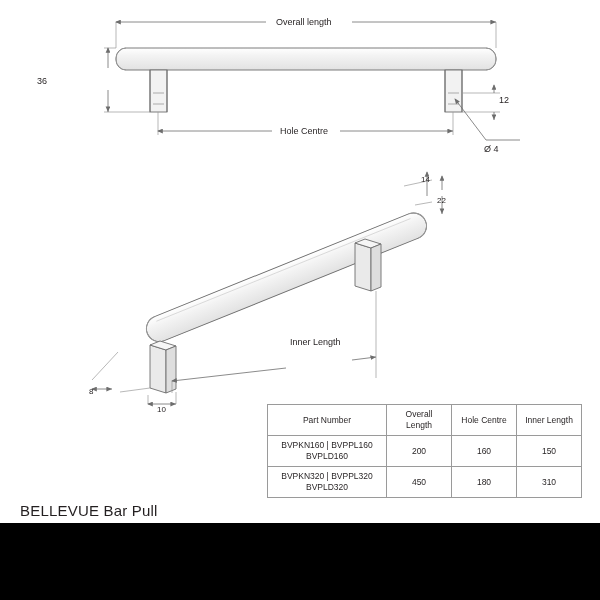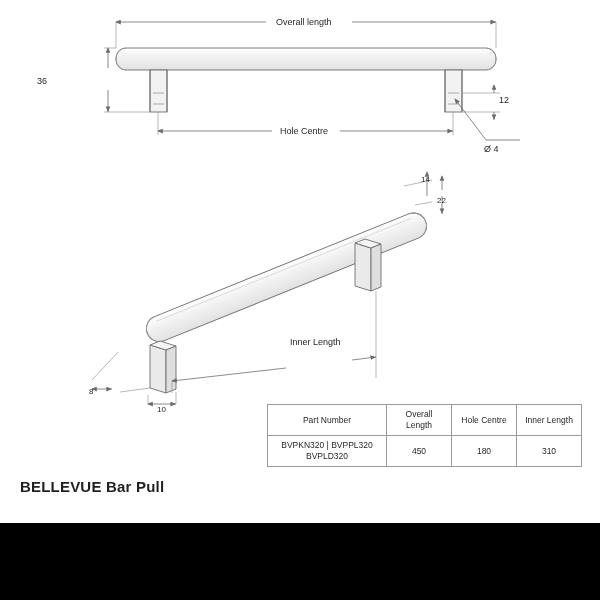--- a/index.html
+++ b/index.html
@@ -24,23 +24,23 @@
     position: absolute;
     left: 0; top: 0;
     width: 600px;
     height: 520px;
   }
   svg { display: block; }
 
   .title {
     position: absolute;
     left: 20px;
-    top: 478px;
+    top: 502px;
     font-size: 15px;
-    font-weight: bold;
+    font-weight: normal;
     letter-spacing: 0.2px;
   }
 
   
   .footer {
     position: absolute;
     left: 0;
     top: 523px;
     width: 600px;
     height: 77px;
@@ -202,20 +202,29 @@
       <tr>
         <th class="col-part">Part Number</th>
         <th class="col-num">Overall Length</th>
         <th class="col-num">Hole Centre</th>
         <th class="col-num">Inner Length</th>
       </tr>
     </thead>
     <tbody>
       <tr>
         <td>
+          <span class="part-line">BVPKN160 | BVPPL160</span>
+          <span class="part-line">BVPLD160</span>
+        </td>
+        <td>200</td>
+        <td>160</td>
+        <td>150</td>
+      </tr>
+      <tr>
+        <td>
           <span class="part-line">BVPKN320 | BVPPL320</span>
           <span class="part-line">BVPLD320</span>
         </td>
         <td>450</td>
         <td>180</td>
         <td>310</td>
       </tr>
     </tbody>
   </table>
 

